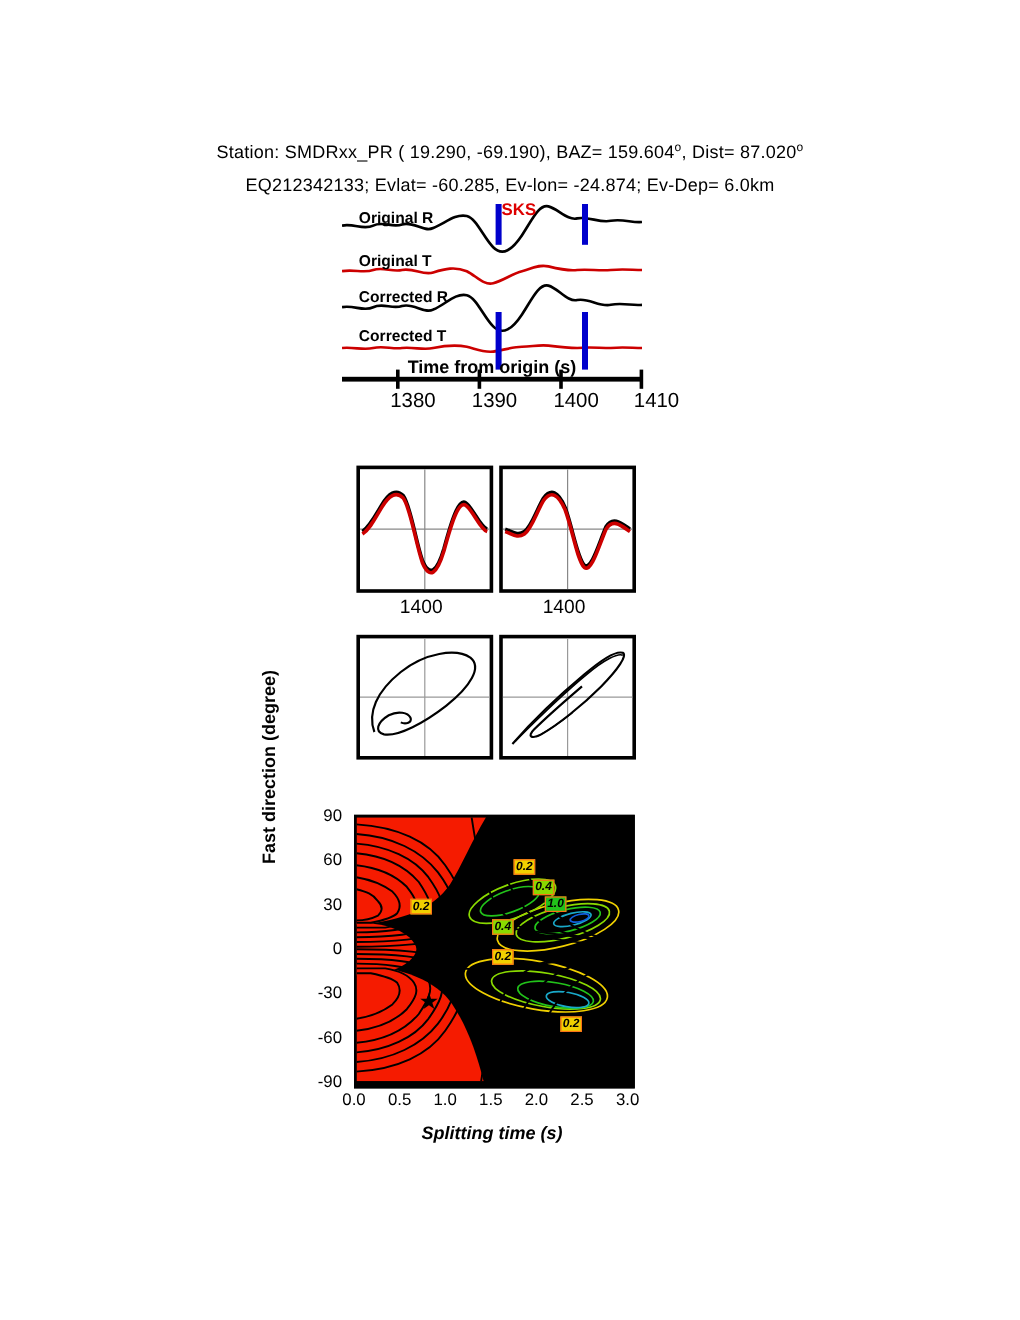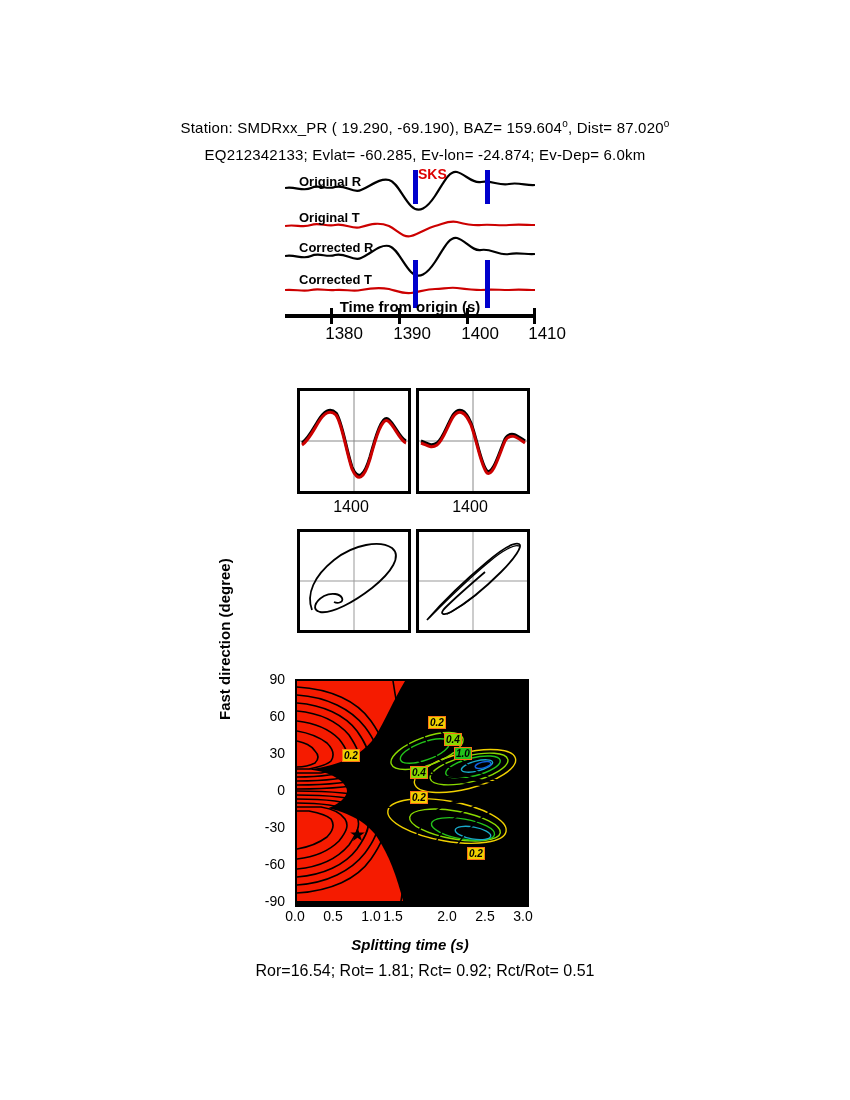--- a/index.html
+++ b/index.html
@@ -238,22 +238,21 @@
     <div class="clabel" style="left:157px;top:66px;background:#22c21a;">1.0</div>
     <div class="clabel" style="left:45px;top:68px;background:#f0d000;">0.2</div>
     <div class="clabel" style="left:113px;top:85px;background:#8ada00;">0.4</div>
     <div class="clabel" style="left:113px;top:110px;background:#f0d000;">0.2</div>
     <div class="clabel" style="left:170px;top:166px;background:#f0d000;">0.2</div>
   </div>
 
   <div class="xtick" style="left:273px;top:908px;">0.0</div>
   <div class="xtick" style="left:311px;top:908px;">0.5</div>
   <div class="xtick" style="left:349px;top:908px;">1.0</div>
-  <div class="xtick" style="left:371px;top:908px;">1.5</div>
+  <div class="xtick" style="left:387px;top:908px;">1.5</div>
   <div class="xtick" style="left:425px;top:908px;">2.0</div>
   <div class="xtick" style="left:463px;top:908px;">2.5</div>
   <div class="xtick" style="left:501px;top:908px;">3.0</div>
 
   <div class="xlabel">Splitting time (s)</div>
 
-  <div class="footer">Ror=16.54; Rot= 1.81; Rct= 0.92; Rct/Rot= 0.51</div>
 
 </div>
 
 </body></html>

